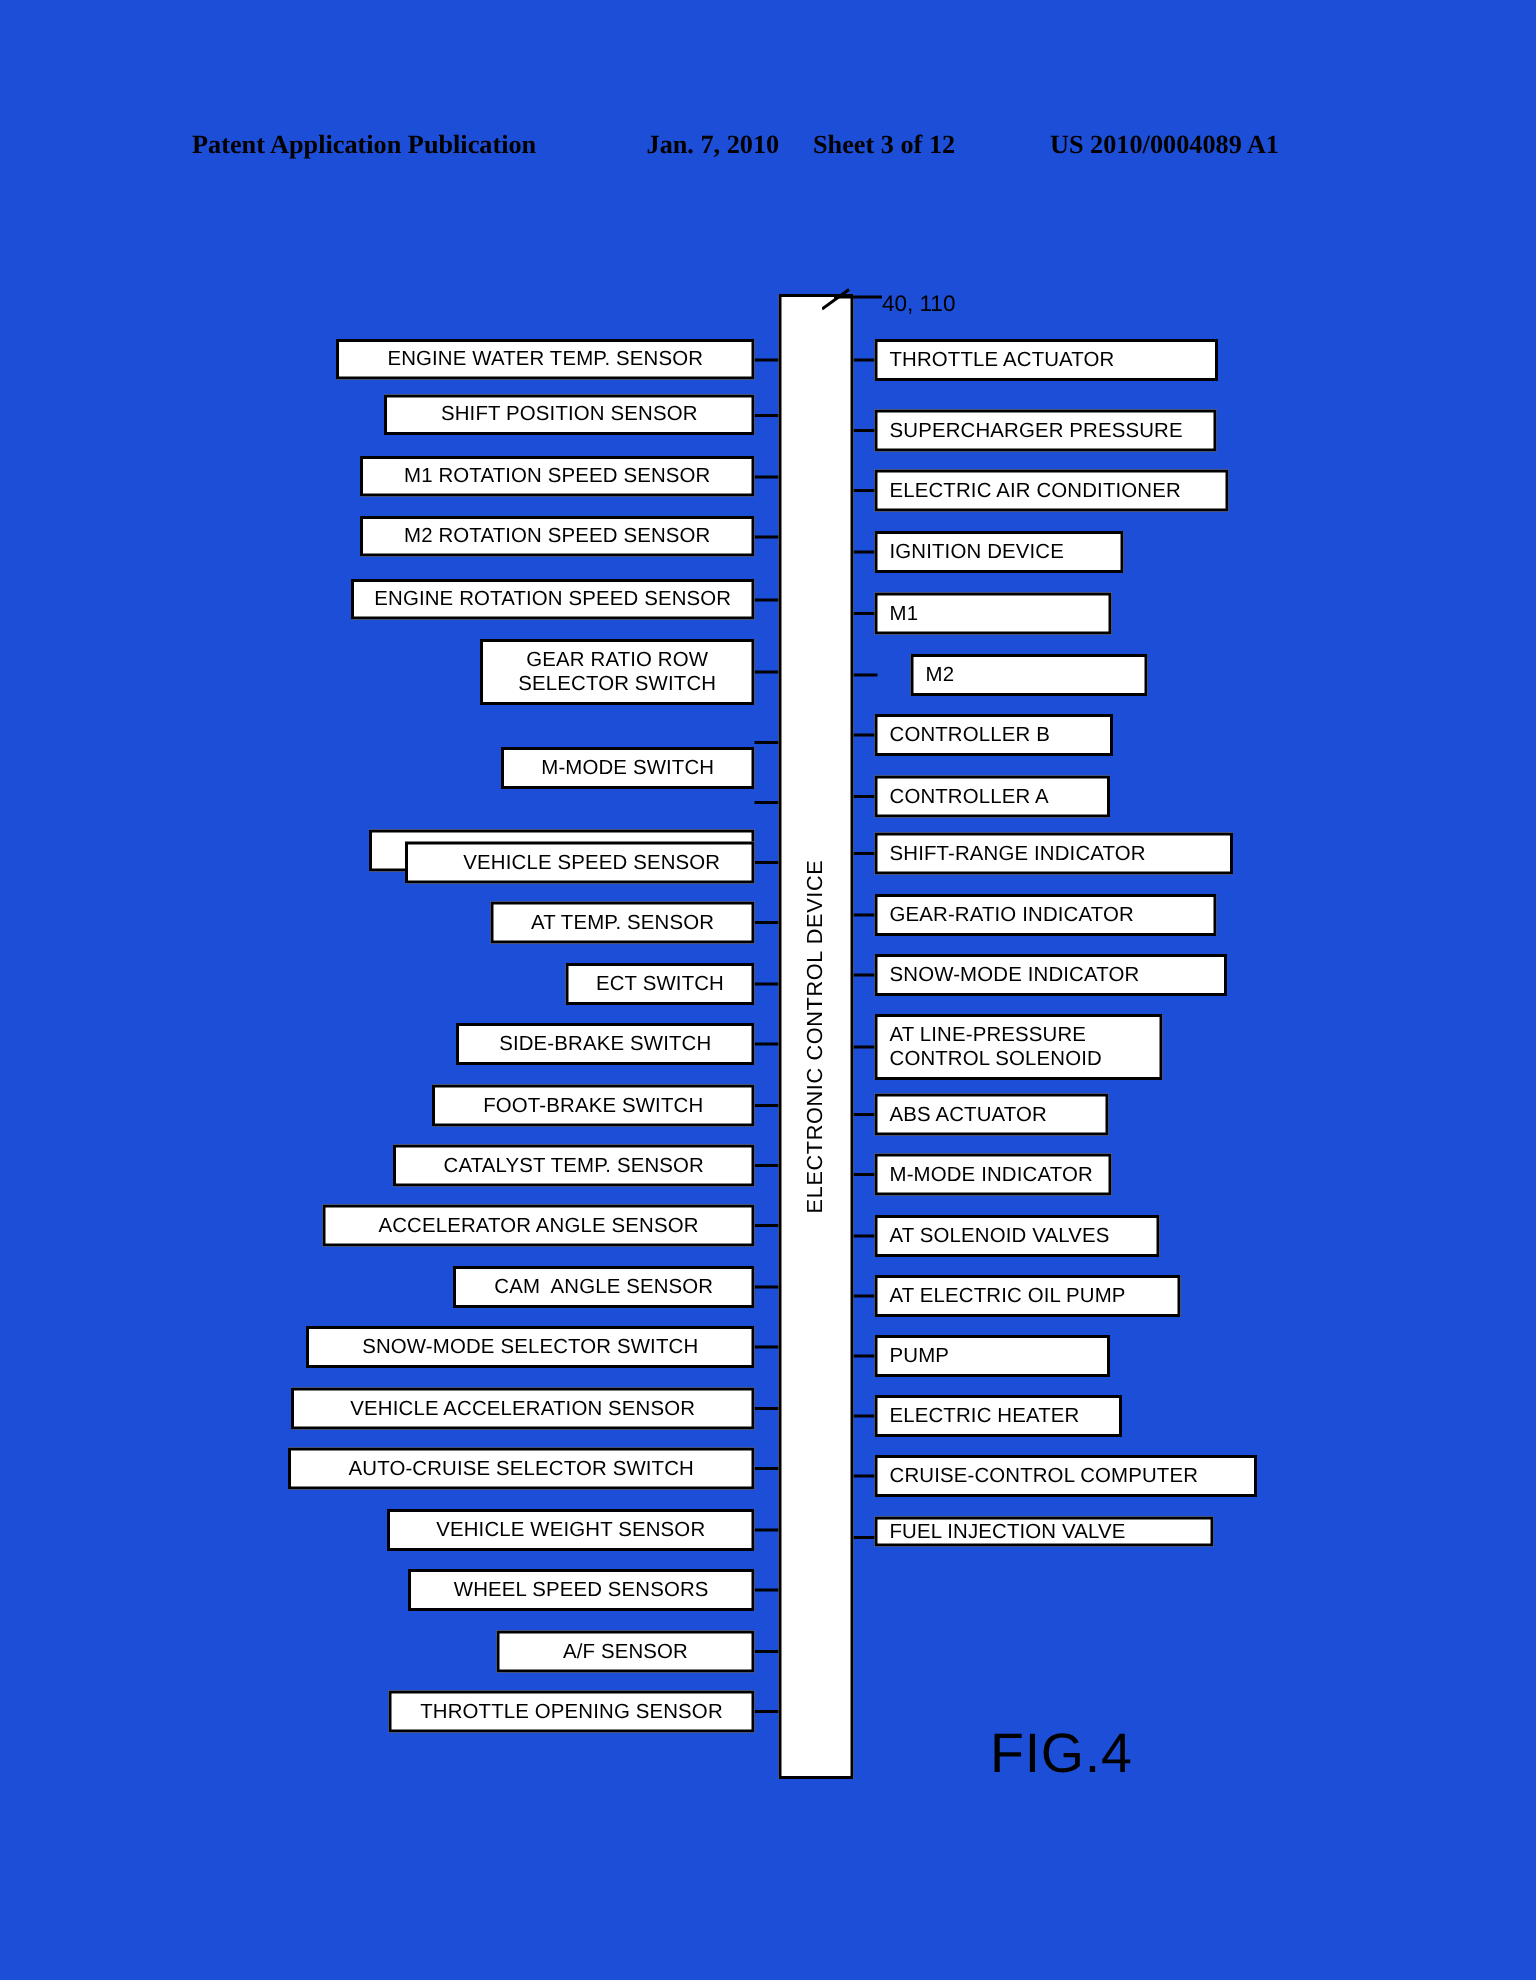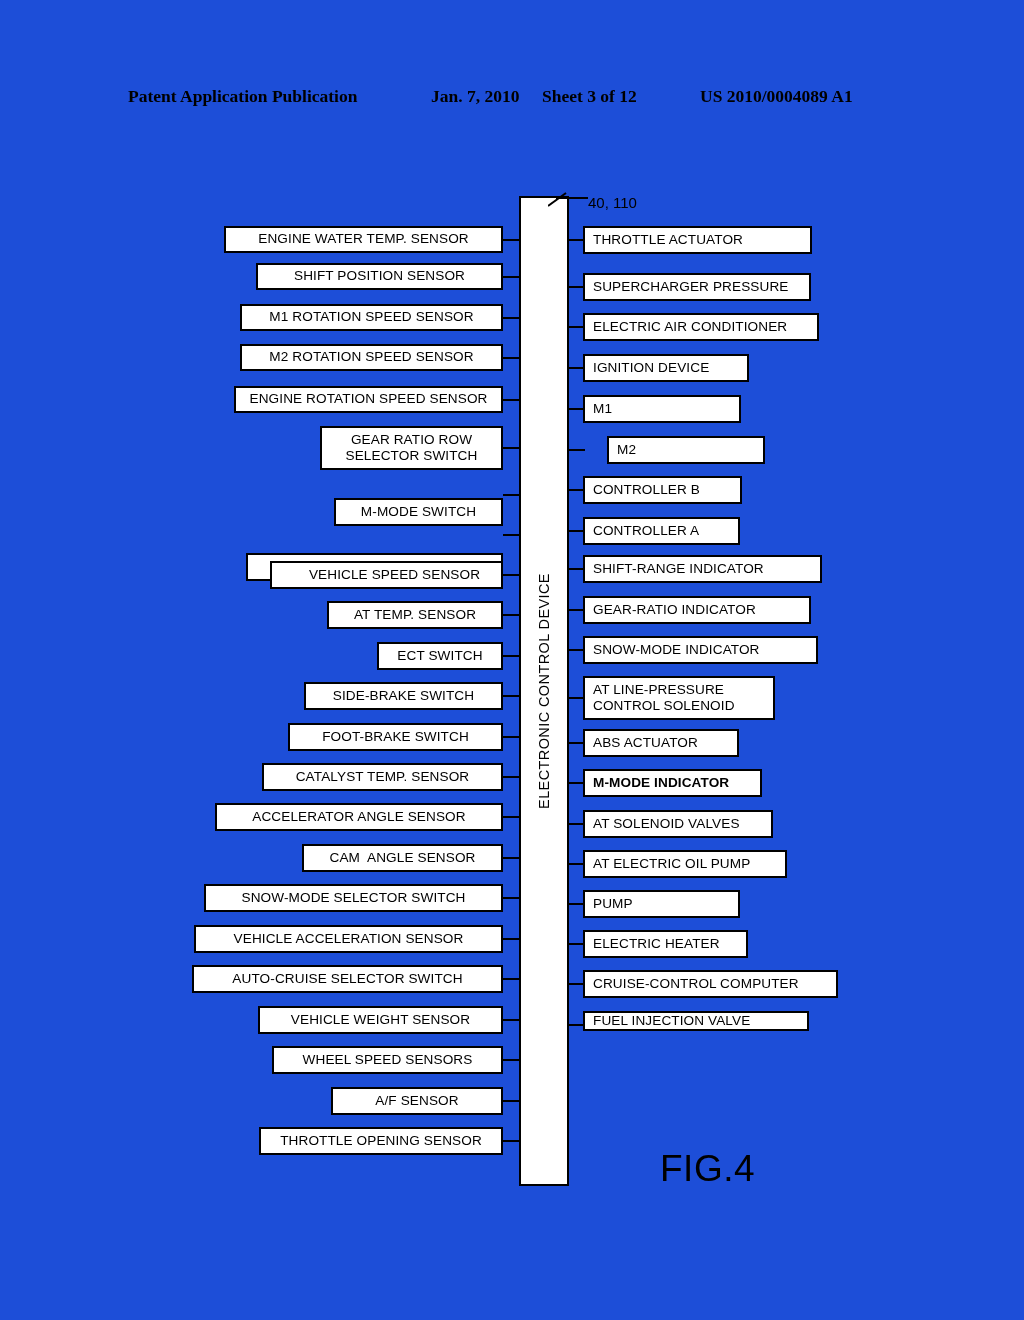--- a/index.html
+++ b/index.html
@@ -198,21 +198,21 @@
       <div class="conn" style="top: 568px; left: 567px; width: 18px;"></div>
       <div class="node right" style="left: 583px; top: 596px; width: 228px; height: 28px;">GEAR-RATIO INDICATOR</div>
       <div class="conn" style="top: 609px; left: 567px; width: 18px;"></div>
       <div class="node right" style="left: 583px; top: 636px; width: 235px; height: 28px;">SNOW-MODE INDICATOR</div>
       <div class="conn" style="top: 649px; left: 567px; width: 18px;"></div>
       <div class="node right two-line" style="left: 583px; top: 676px; width: 192px; height: 44px;">AT LINE-PRESSURE
 CONTROL SOLENOID</div>
       <div class="conn" style="top: 697px; left: 567px; width: 18px;"></div>
       <div class="node right" style="left: 583px; top: 729px; width: 156px; height: 28px;">ABS ACTUATOR</div>
       <div class="conn" style="top: 742px; left: 567px; width: 18px;"></div>
-      <div class="node right" style="left: 583px; top: 769px; width: 179px; height: 28px; font-weight: bold;">M-MODE INDICATOR</div>
+      <div class="node right" style="left: 583px; top: 769px; width: 158px; height: 28px;">M-MODE INDICATOR</div>
       <div class="conn" style="top: 782px; left: 567px; width: 18px;"></div>
       <div class="node right" style="left: 583px; top: 810px; width: 190px; height: 28px;">AT SOLENOID VALVES</div>
       <div class="conn" style="top: 823px; left: 567px; width: 18px;"></div>
       <div class="node right" style="left: 583px; top: 850px; width: 204px; height: 28px;">AT ELECTRIC OIL PUMP</div>
       <div class="conn" style="top: 863px; left: 567px; width: 18px;"></div>
       <div class="node right" style="left: 583px; top: 890px; width: 157px; height: 28px;">PUMP</div>
       <div class="conn" style="top: 903px; left: 567px; width: 18px;"></div>
       <div class="node right" style="left: 583px; top: 930px; width: 165px; height: 28px;">ELECTRIC HEATER</div>
       <div class="conn" style="top: 943px; left: 567px; width: 18px;"></div>
       <div class="node right" style="left: 583px; top: 970px; width: 255px; height: 28px;">CRUISE-CONTROL COMPUTER</div>

